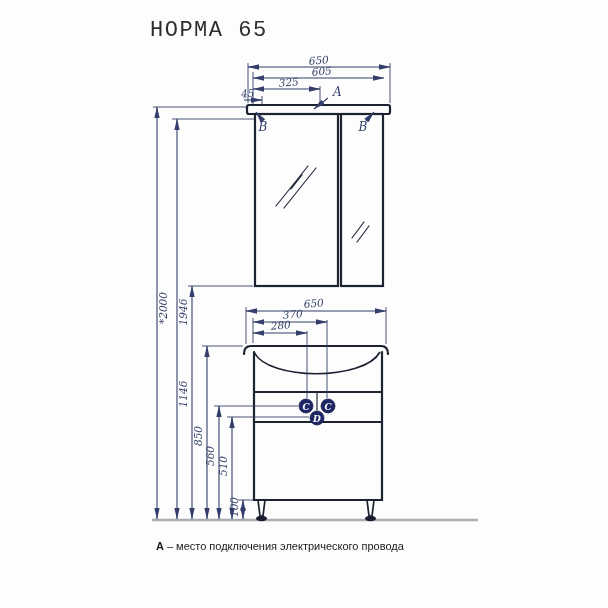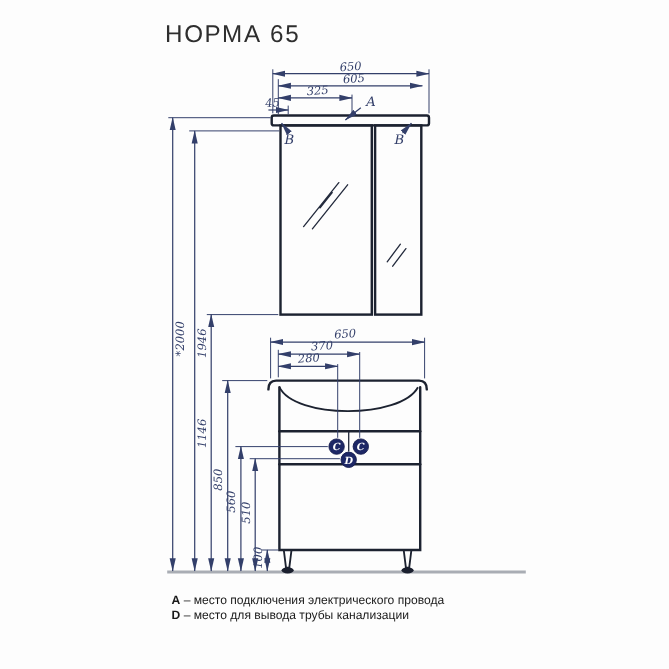--- a/index.html
+++ b/index.html
@@ -2,21 +2,21 @@
 <html><head>
 <meta charset="utf-8">
 <style>
   html,body{margin:0;padding:0;}
   body{
     width:608px;height:608px;position:relative;background:#fdfdfd;
     font-family:"Liberation Sans",sans-serif;overflow:hidden;
   }
   .title{
     position:absolute;left:150px;top:18px;
-    font-size:22px;font-weight:500;letter-spacing:1.5px;color:#2e2e2e;
+    font-size:22px;font-weight:500;letter-spacing:1.5px;color:#2e2e2e;font-family:Liberation Mono, monospace;
   }
   svg{position:absolute;left:0;top:0;}
   .main{stroke:#1c2230;stroke-width:2.2;fill:none;stroke-linecap:round;}
   .mid{stroke:#1c2230;stroke-width:1.7;fill:none;}
   .thin{stroke:#242b3d;stroke-width:1.2;fill:none;stroke-linecap:round;}
   .dim{stroke:#333f6a;stroke-width:1.1;fill:none;}
   .ext{stroke:#333f6a;stroke-width:0.9;fill:none;}
   .floor{stroke:#a9adb4;stroke-width:2.6;fill:none;}
   .dimtext{font:italic 10.5px "DejaVu Serif",serif;fill:#333f6a;}
   .abtext{font:italic 12px "DejaVu Serif",serif;fill:#333f6a;}
@@ -120,14 +120,13 @@
     <text class="dimtext" x="187" y="394" text-anchor="middle" transform="rotate(-90 187 394)">1146</text>
     <text class="dimtext" x="202" y="436" text-anchor="middle" transform="rotate(-90 202 436)">850</text>
     <text class="dimtext" x="214" y="456" text-anchor="middle" transform="rotate(-90 214 456)">560</text>
     <text class="dimtext" x="227" y="466" text-anchor="middle" transform="rotate(-90 227 466)">510</text>
     <text class="dimtext" x="238" y="507" text-anchor="middle" transform="rotate(-90 238 507)">100</text>
   </g>
 </svg>
 
 <div class="legend">
   <div class="legend-row"><span class="lk">A</span><span class="ls">–</span><span class="lt">место подключения электрического провода</span></div>
-  <div class="legend-row"><span class="lk">D</span><span class="ls">–</span><span class="lt">место для вывода трубы канализации</span></div>
 </div>
 
 </body></html>

